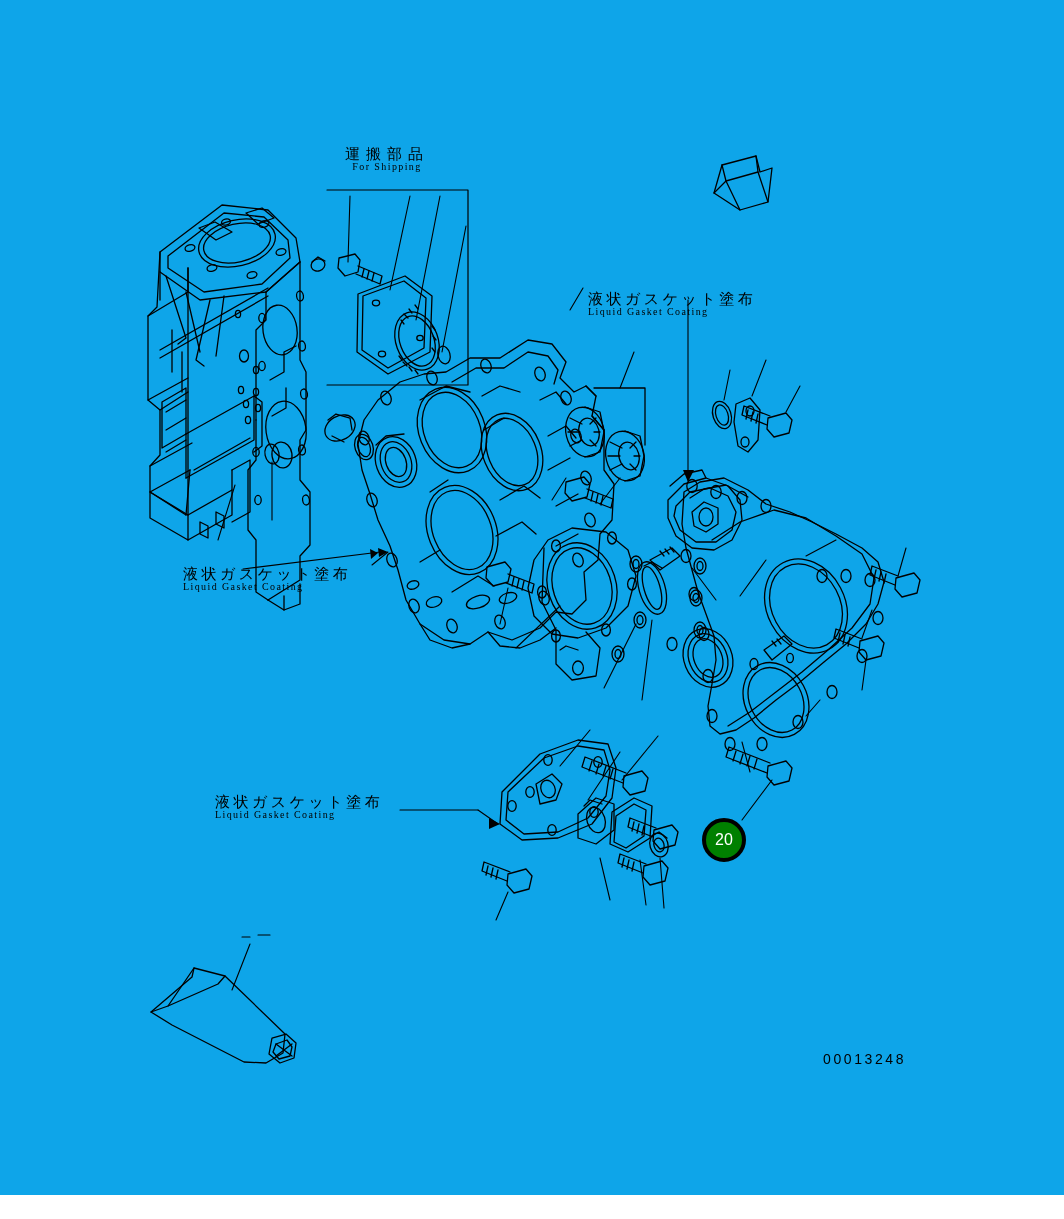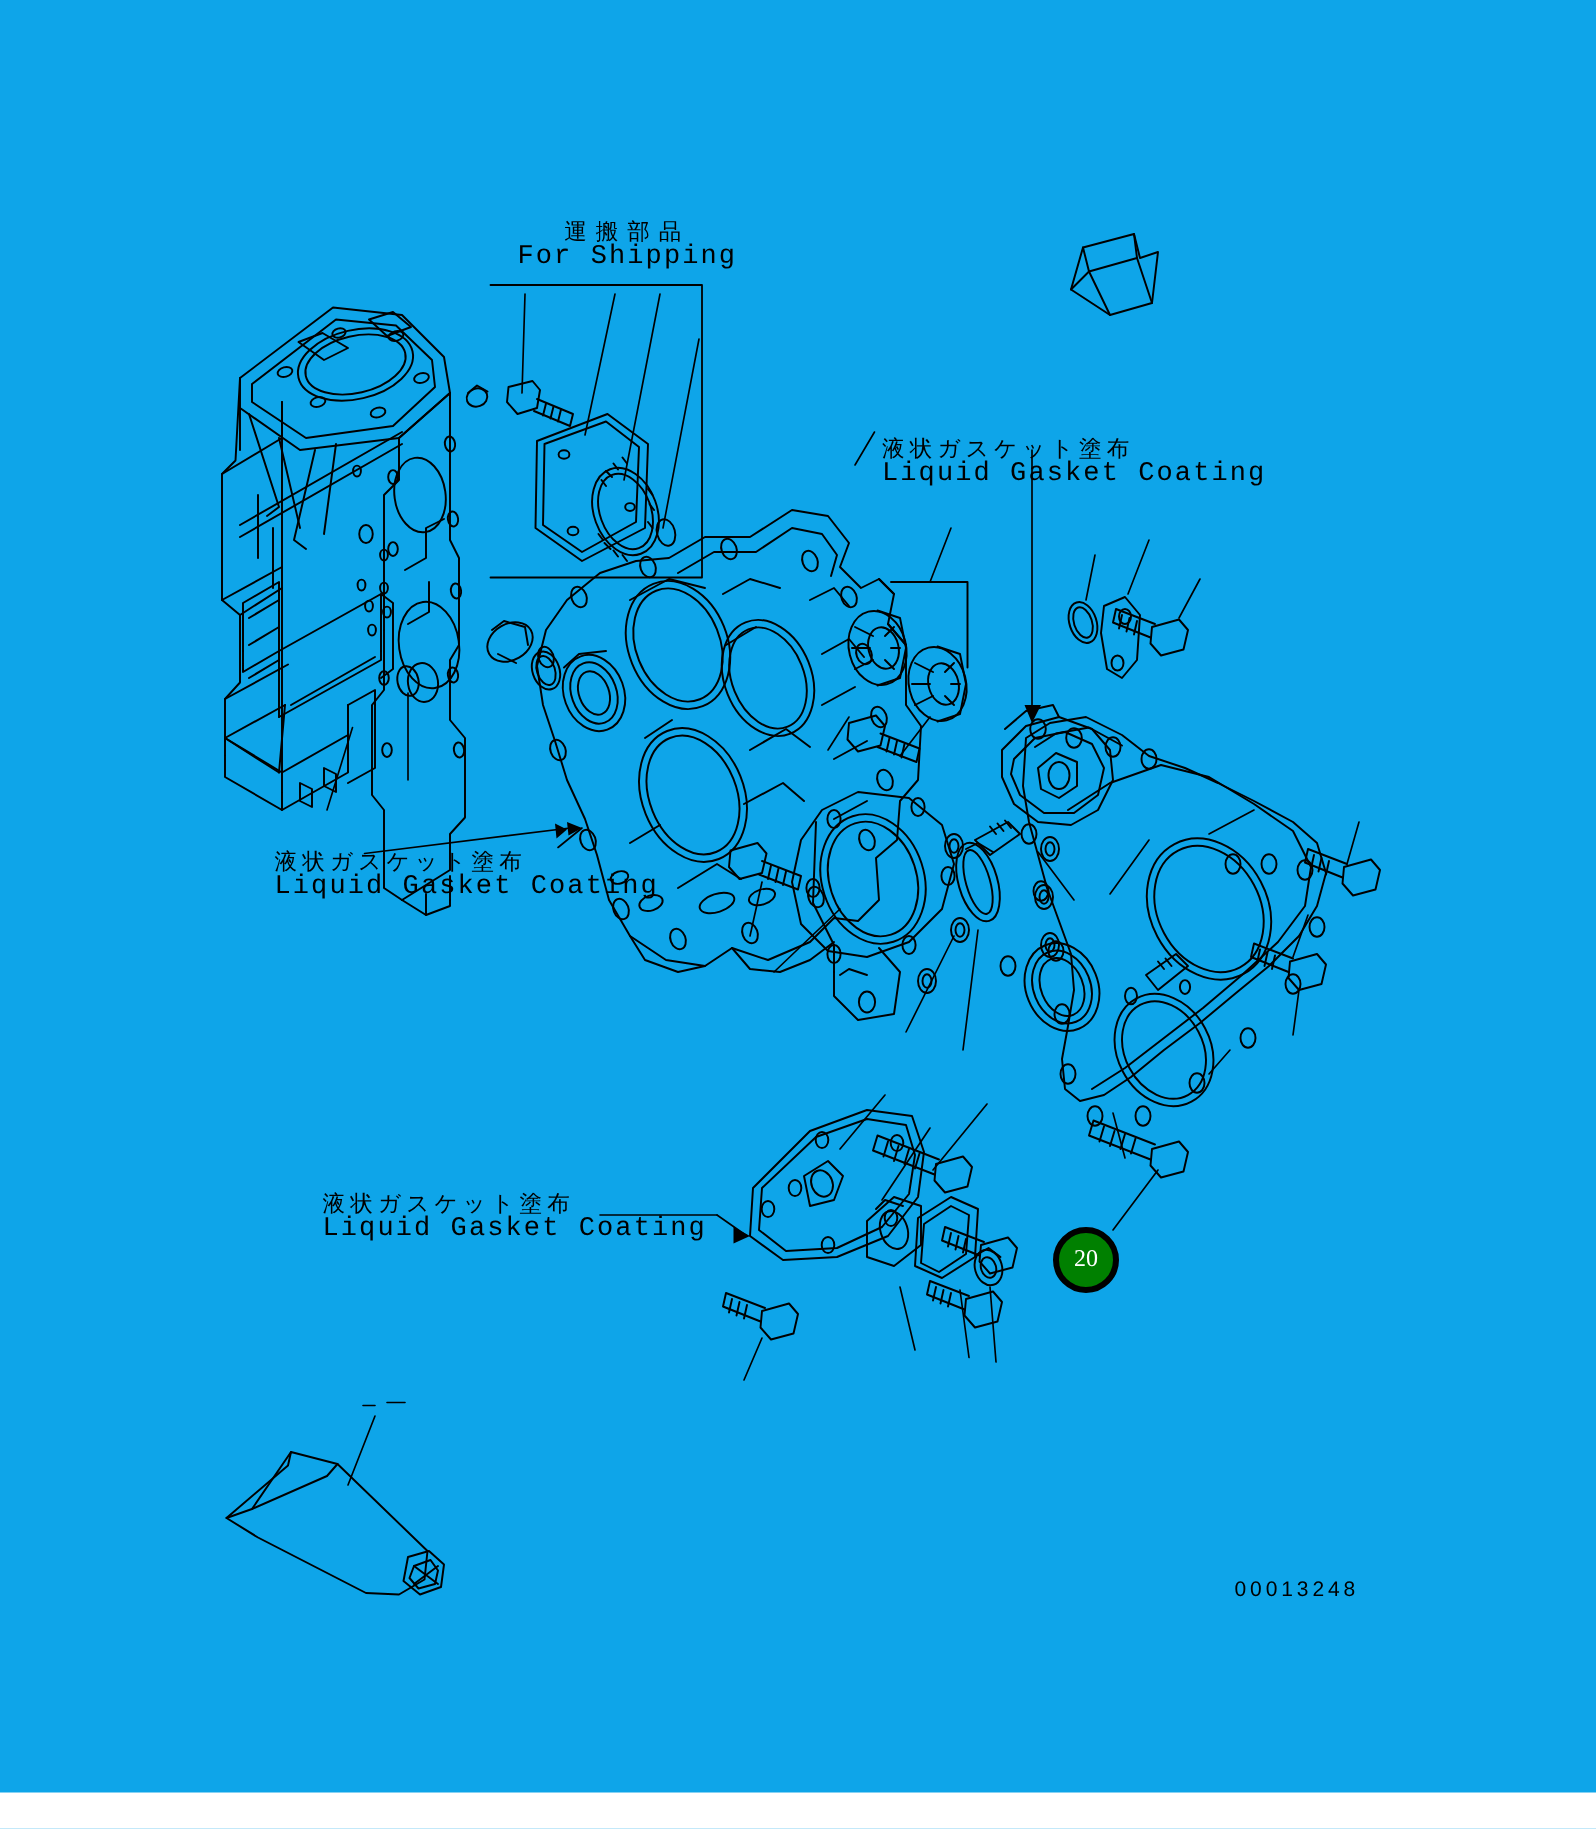--- a/index.html
+++ b/index.html
@@ -12,43 +12,43 @@
   }
   #stage{position:relative;width:1064px;height:1195px;overflow:hidden;background:#0ea5e9;}
   svg.layer{position:absolute;left:0;top:0;width:1064px;height:1219px;}
 
   .lbl{position:absolute;white-space:nowrap;line-height:1.08;}
   .lbl .jp{
     font-family:"DejaVu Sans","Liberation Sans",sans-serif;
     font-size:15px;letter-spacing:3.5px;display:block;
   }
   .lbl .en{
-    font-family:Liberation Mono, monospace;
-    font-size:18px;letter-spacing:1.4px;display:block;
+    font-family:Liberation Serif, serif;
+    font-size:10px;letter-spacing:1.4px;display:block;
   }
   #lbl-shipping{left:345px;top:146px;text-align:center;}
   #lbl-shipping .jp{letter-spacing:6px;}
   #lbl-lgc-top{left:588px;top:291px;}
   #lbl-lgc-mid{left:183px;top:566px;}
   #lbl-lgc-bot{left:215px;top:794px;}
 
   #drawing-number{
     position:absolute;left:823px;top:1051px;
     font-family:Liberation Sans, sans-serif;
     font-size:14px;letter-spacing:2.6px;
   }
 
   #callout-20{
     position:absolute;left:702px;top:818px;
     width:44px;height:44px;border-radius:50%;
     background:#008000;border:4px solid #000;
     box-sizing:border-box;
     display:flex;align-items:center;justify-content:center;
     color:#ffffff;font-size:16px;
-    font-family:Liberation Serif, serif;
+    font-family:Liberation Sans, sans-serif;
   }
 </style>
 </head>
 <body>
 
 <div id="stage">
 
   <svg class="layer" viewBox="0 0 1064 1219">
     <g fill="none" stroke="#000" stroke-width="1.3" stroke-linejoin="round" stroke-linecap="round">
 

